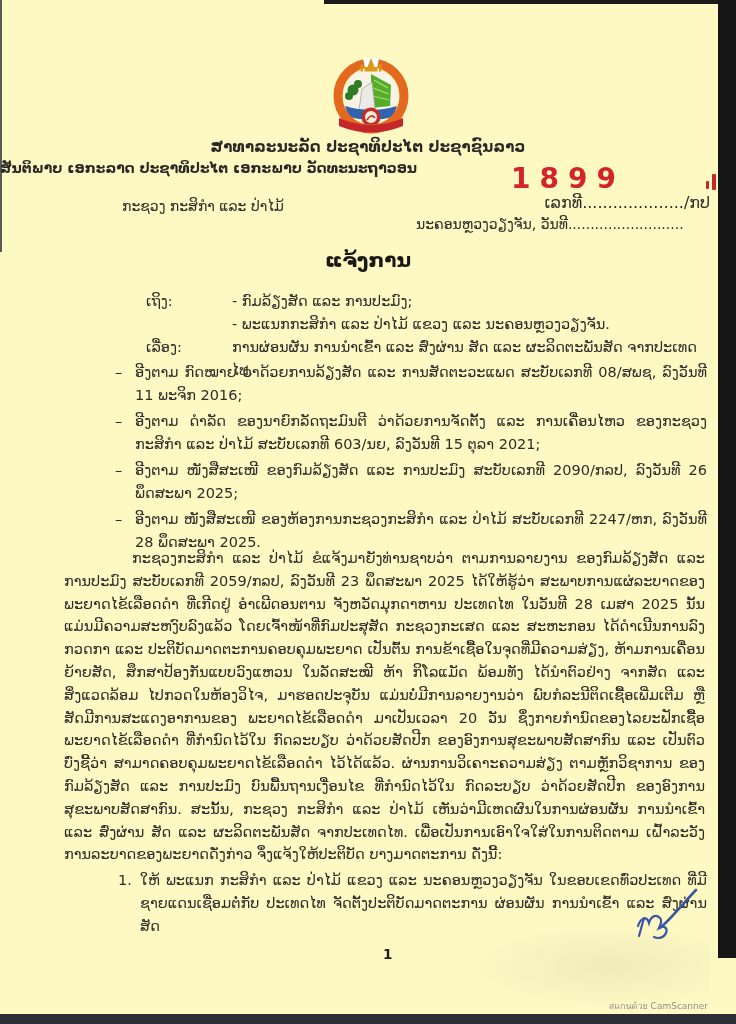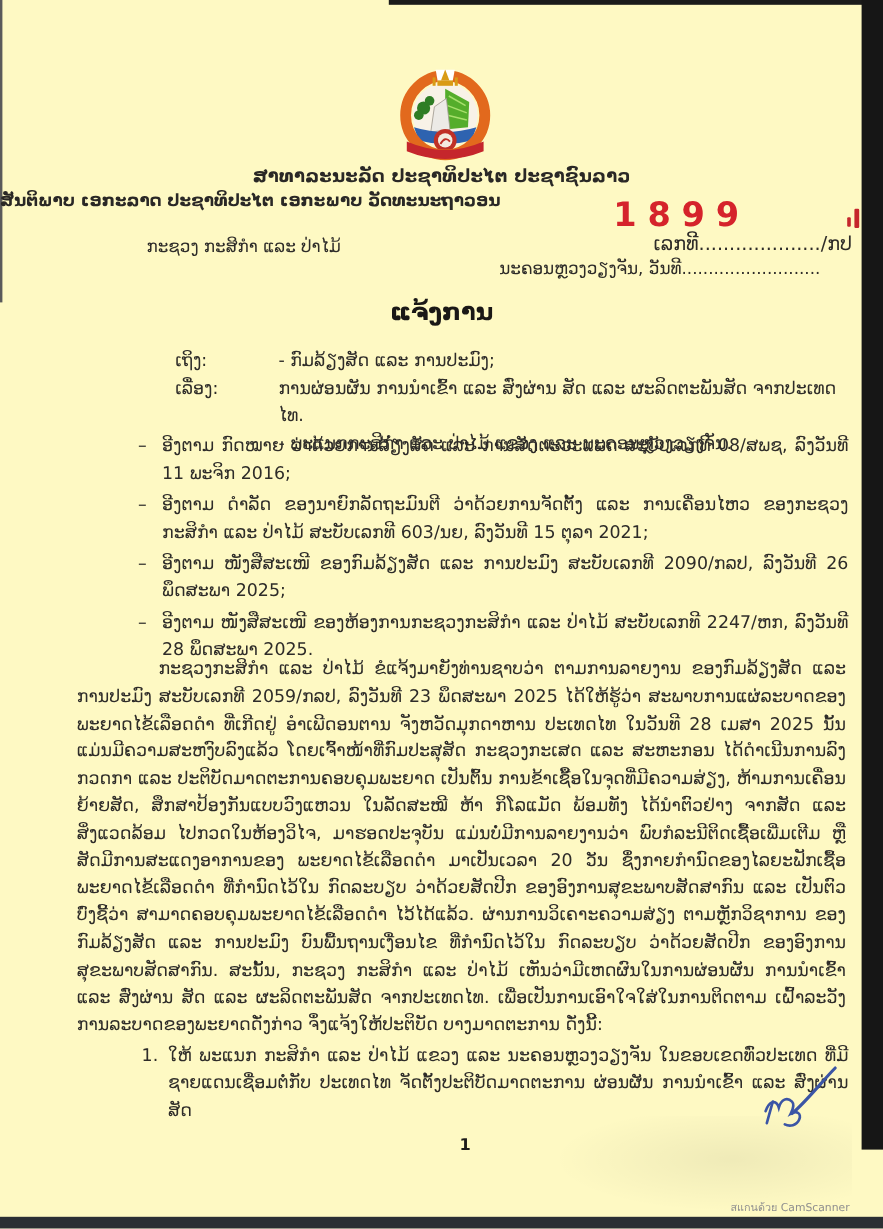--- a/index.html
+++ b/index.html
@@ -127,26 +127,26 @@
   </div>
 
   <div class="title">ແຈ້ງການ</div>
 
   <div class="to-block">
     <div class="to-row">
       <span class="lbl">ເຖິງ:</span>
       <span class="val">- ກົມລ້ຽງສັດ ແລະ ການປະມົງ;</span>
     </div>
     <div class="to-row">
+      <span class="lbl"></span>
+      <span class="val">- ພະແນກກະສິກຳ ແລະ ປ່າໄມ້ ແຂວງ ແລະ ນະຄອນຫຼວງວຽງຈັນ.</span>
+    </div>
+    <div class="to-row">
       <span class="lbl">ເລື່ອງ:</span>
       <span class="val">ການຜ່ອນຜັນ ການນຳເຂົ້າ ແລະ ສົ່ງຜ່ານ ສັດ ແລະ ຜະລິດຕະພັນສັດ ຈາກປະເທດໄທ.</span>
-    </div>
-    <div class="to-row">
-      <span class="lbl"></span>
-      <span class="val">- ພະແນກກະສິກຳ ແລະ ປ່າໄມ້ ແຂວງ ແລະ ນະຄອນຫຼວງວຽງຈັນ.</span>
     </div>
   </div>
 
   <div class="basis-list">
     <div class="basis-item">
       <span class="dash">–</span>
       <span class="txt">ອີງຕາມ ກົດໝາຍ ວ່າດ້ວຍການລ້ຽງສັດ ແລະ ການສັດຕະວະແພດ ສະບັບເລກທີ 08/ສພຊ, ລົງວັນທີ 11 ພະຈິກ 2016;</span>
     </div>
     <div class="basis-item">
       <span class="dash">–</span>

